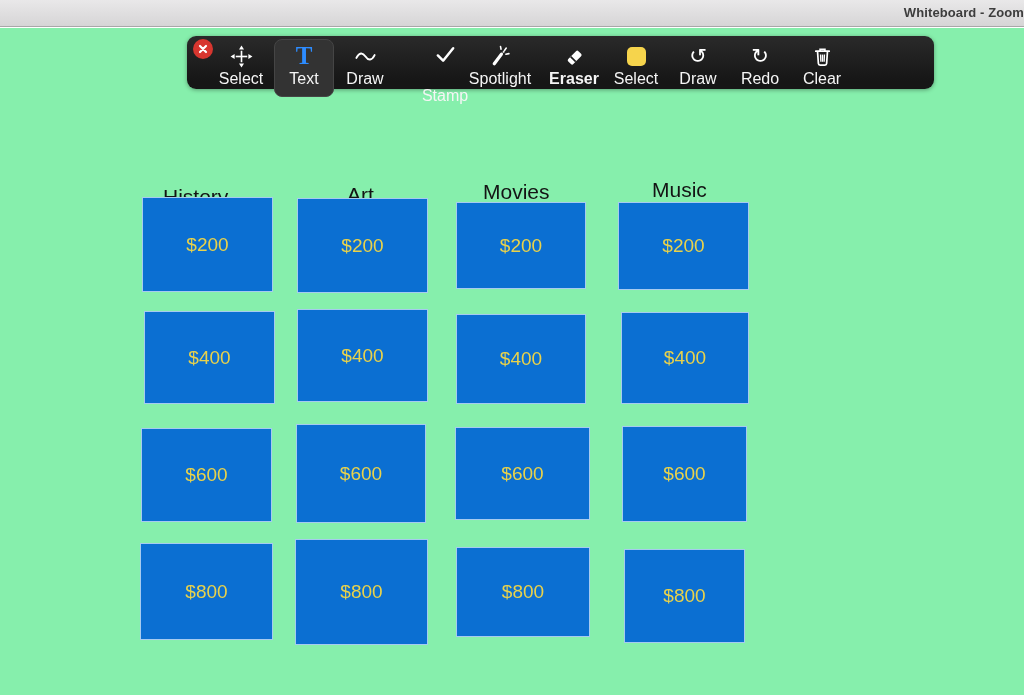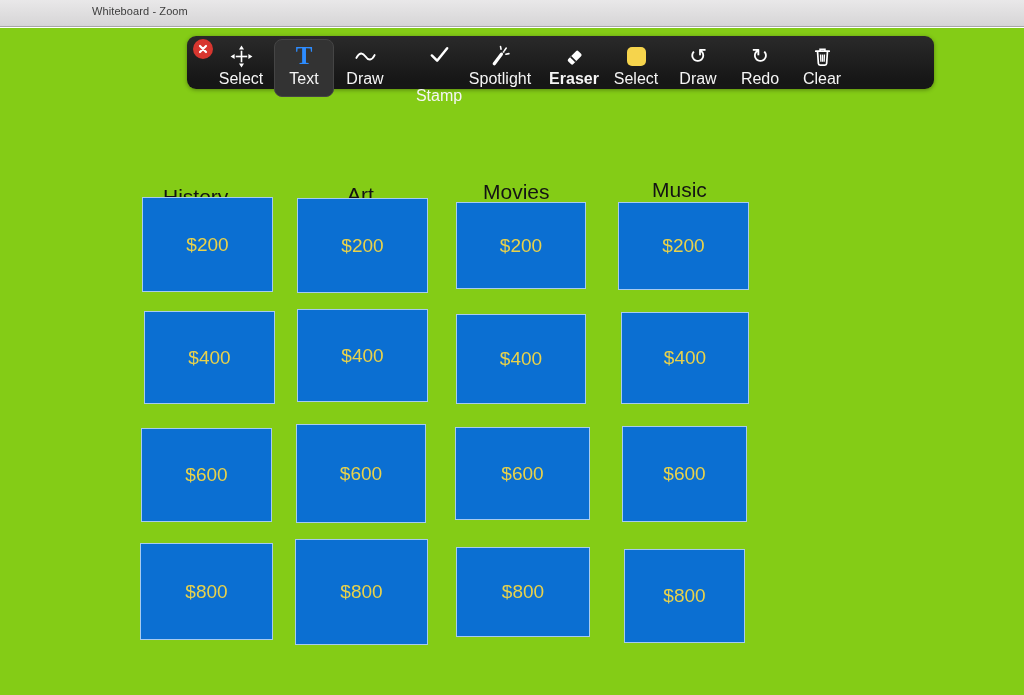--- a/index.html
+++ b/index.html
@@ -6,22 +6,22 @@
   html,body { width:1024px; height:695px; overflow:hidden; background:#fff;
               font-family:"Liberation Sans", sans-serif; }
 
   
   .titlebar{
     position:absolute; left:0; top:0; width:1024px; height:27px;
     background:linear-gradient(180deg,#e9e8e9 0%,#d6d5d6 100%);
     border-bottom:1px solid #a8a7a8;
   }
   .titlebar .title{
-    position:absolute; left:0; right:0; top:5px; text-align:left;
-    padding-left:92px; font-size:11px; font-weight:400; color:#3d3d3d;
+    position:absolute; left:0; right:0; top:5px; text-align:right;
+    padding-left:92px; font-size:13px; font-weight:700; color:#3d3d3d;
     letter-spacing:.1px;
   }
 
   
   .toolbar{
     position:absolute; left:187px; top:36px; width:747px; height:53px;
     background:linear-gradient(180deg,#2a2a2a 0%,#161616 85%);
     border-radius:9px;
     box-shadow:0 1px 4px rgba(0,0,0,.35);
   }
@@ -44,21 +44,21 @@
   .tool .tlabel{ font-size:16px; color:#f5f5f5; margin-top:1px; white-space:nowrap; }
   .t-text-glyph{
     font-family:"Liberation Serif", serif; font-weight:bold;
     color:#2D8CFF; font-size:25px; line-height:24px;
   }
   .swatch{ width:19px; height:19px; border-radius:5px; background:#F6D44C; display:inline-block; }
   .undo-glyph,.redo-glyph{ font-family:"DejaVu Sans", sans-serif; color:#fff; font-size:21px; line-height:24px; }
   .chev{ position:absolute; right:-4px; top:13px; }
 
   
-  .canvas{ position:absolute; left:0; top:28px; width:1024px; height:667px; background:#84cc16; }
+  .canvas{ position:absolute; left:0; top:28px; width:1024px; height:667px; background:#86efac; }
 
   .col-header{
     position:absolute; font-size:21px; color:#141414; white-space:nowrap;
   }
   .card{
     position:absolute; background:#0B6FD2; border:1px solid #a6cbf0;
     display:flex; align-items:center; justify-content:center;
     color:#E9D24B; font-size:19px; cursor:pointer;
   }
 </style>
@@ -134,21 +134,21 @@
 
   <div class="tool" style="left:146px;">
     <span class="ticon">
       <svg width="23" height="23" viewBox="0 0 24 24">
         <path d="M2.5 13.5 C5.5 7.5, 9 7.5, 12 12 C15 16.5, 18.5 16.5, 21.5 10.5" stroke="#fff" stroke-width="2" fill="none" stroke-linecap="round"></path>
       </svg>
     </span>
     <span class="tlabel">Draw</span>
   </div>
 
-  <div class="tool" style="left:220px;gap:20px;">
+  <div class="tool" style="left:226px;gap:20px;">
     <span class="ticon">
       <svg width="23" height="23" viewBox="0 0 24 24">
         <path d="M4 13 L9.5 18.5 L20 5.5" stroke="#fff" stroke-width="2.6" fill="none" stroke-linecap="round" stroke-linejoin="round"></path>
       </svg>
     </span>
     <span class="tlabel">Stamp</span>
   </div>
 
   <div class="tool" style="left:281px;">
     <span class="ticon">

